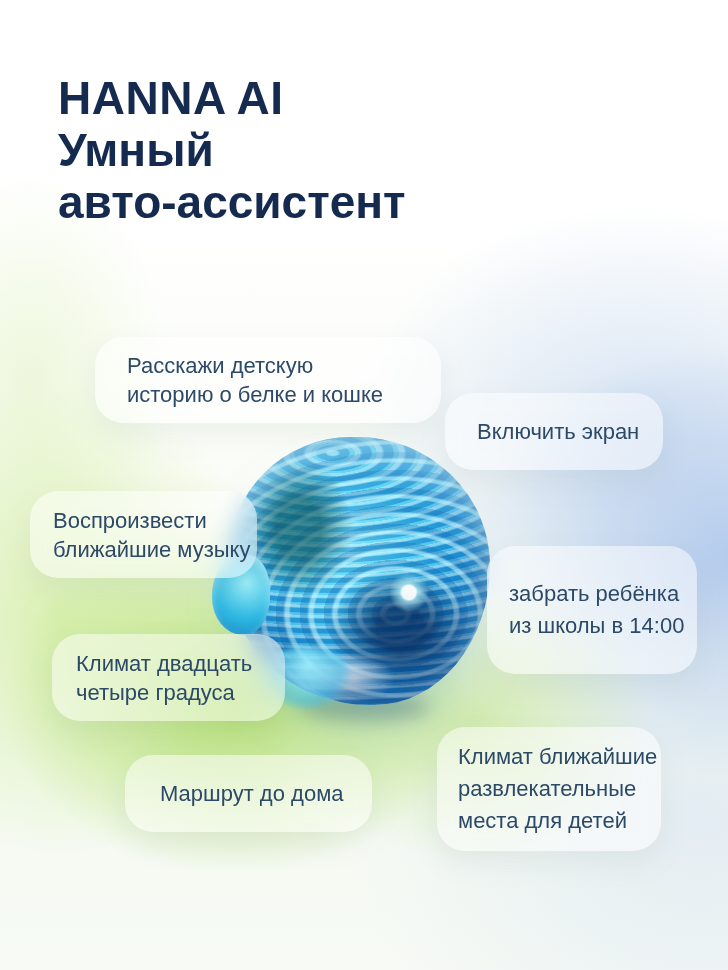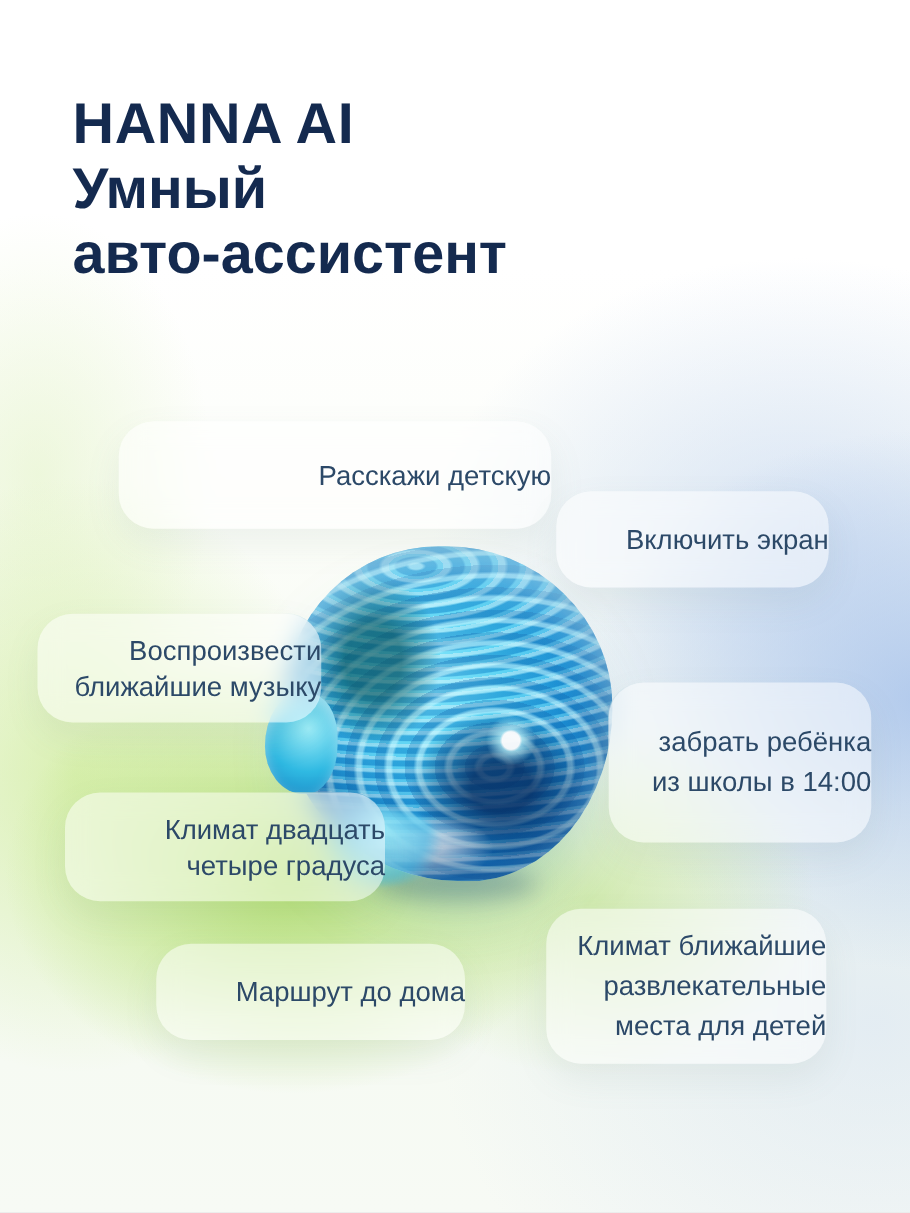--- a/index.html
+++ b/index.html
@@ -65,26 +65,26 @@
     display:flex;flex-direction:column;justify-content:center;
     background:rgba(255,255,255,.50);
     border-radius:28px;
     box-shadow:0 12px 28px rgba(110,140,130,.10);
     backdrop-filter:blur(10px);
     -webkit-backdrop-filter:blur(10px);
     color:#2c4968;font-size:22px;font-weight:500;
     line-height:29px;
     box-sizing:border-box;
   }
-  .bubble span{display:block;white-space:nowrap;text-align:right;}
+  .bubble span{display:block;white-space:nowrap;}
   .b-story  {left:95px; top:337px;width:346px;height:86px;padding-left:32px;}
   .b-screen {left:445px;top:393px;width:218px;height:77px;padding-left:32px;}
   .b-music  {left:30px; top:491px;width:227px;height:87px;padding-left:23px;}
   .b-remind {left:487px;top:546px;width:210px;height:128px;padding-left:22px;line-height:32px;}
-  .b-climate{left:52px; top:634px;width:256px;height:87px;padding-left:24px;}
+  .b-climate{left:52px; top:634px;width:233px;height:87px;padding-left:24px;}
   .b-route  {left:113px;top:755px;width:247px;height:77px;padding-left:35px;margin-left:12px;}
   .b-places {left:437px;top:727px;width:224px;height:124px;padding-left:21px;line-height:32px;}
 </style>
 </head>
 <body>
 
 <div class="canvas">
 
   <header class="title">
     <div class="brand">HANNA AI</div>
@@ -92,20 +92,21 @@
     <div class="sub">авто-ассистент</div>
   </header>
 
   <div class="orb-wrap">
     <div class="orb-shadow"></div>
     <div class="orb"></div>
   </div>
 
   <div class="bubble b-story">
     <span>Расскажи детскую</span>
+    <span>историю о белке и кошке</span>
   </div>
 
   <div class="bubble b-screen">
     <span>Включить экран</span>
   </div>
 
   <div class="bubble b-music">
     <span>Воспроизвести</span>
     <span>ближайшие музыку</span>
   </div>

